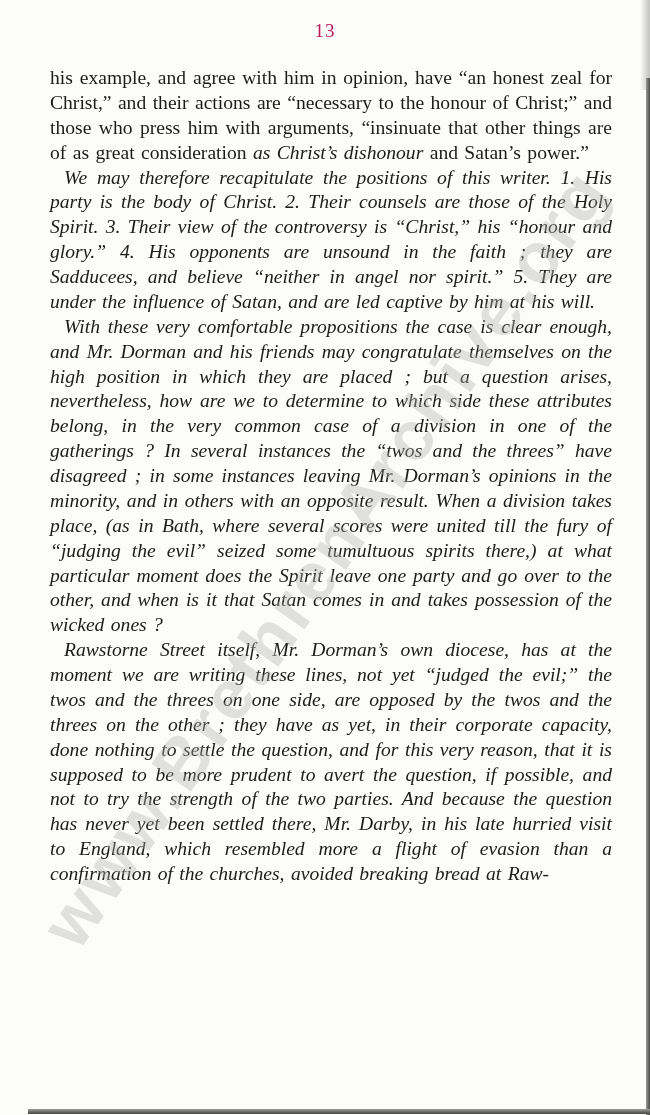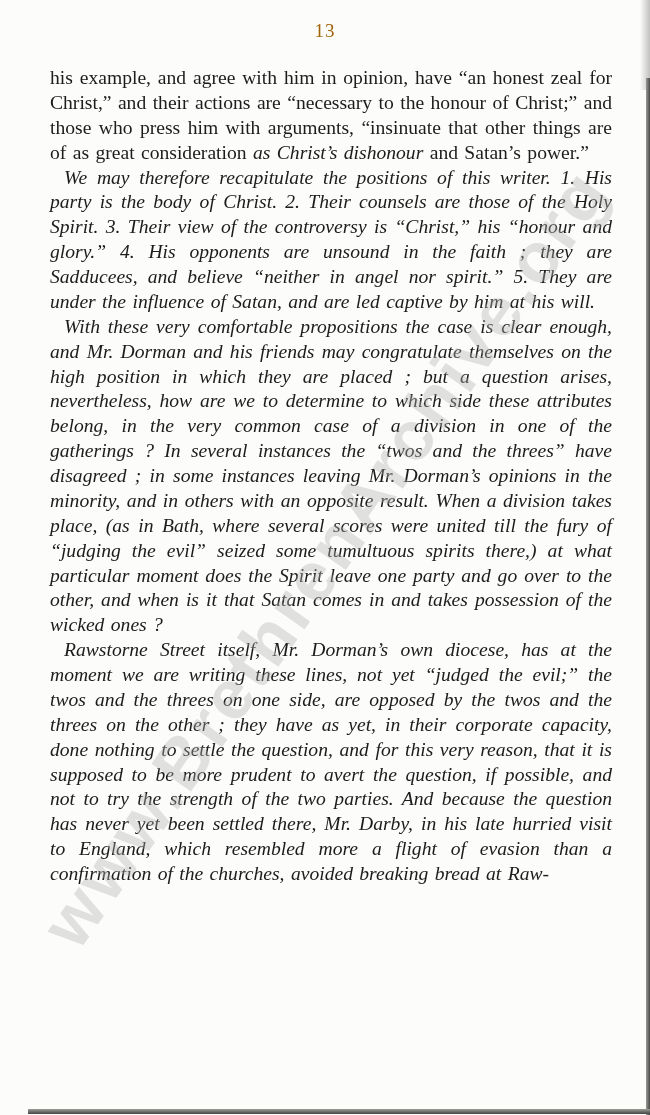--- a/index.html
+++ b/index.html
@@ -19,21 +19,21 @@
     color: #1c1c1c;
   }
   .page-number {
     position: absolute;
     top: 20px;
     left: 0;
     right: 0;
     text-align: center;
     font-size: 19px;
     letter-spacing: 1px;
-    color: #a16207;
+    color: #be185d;
   }
   .text-block {
     position: absolute;
     top: 66px;
     left: 50px;
     width: 562px;
     font-size: 19.6px;
     line-height: 1.27;
     text-align: justify;
     text-justify: inter-word;

